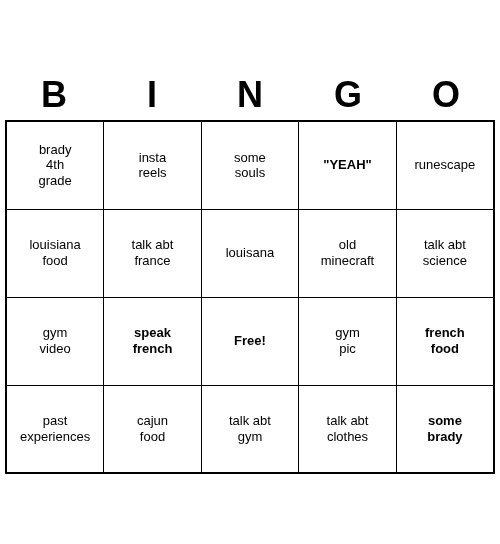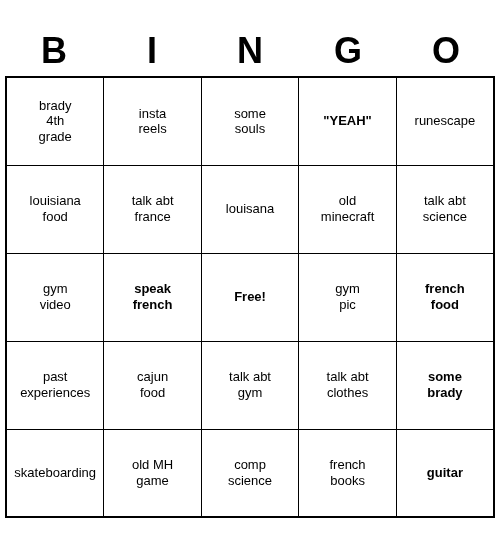--- a/index.html
+++ b/index.html
@@ -94,22 +94,15 @@
           <td class="large-text"><span>gym</span><br><span>pic</span></td>
           <td class="medium-text"><span>french</span><br><span>food</span></td>
         </tr>
         <tr>
           <td class="small-text"><span>past</span><br><span>experiences</span></td>
           <td class="large-text"><span>cajun</span><br><span>food</span></td>
           <td class="small-text"><span>talk abt</span><br><span>gym</span></td>
           <td class="small-text"><span>talk abt</span><br><span>clothes</span></td>
           <td class="medium-text"><span>some</span><br><span>brady</span></td>
         </tr>
-        <tr>
-          <td class="small-text"><span>skateboarding</span></td>
-          <td class="small-text"><span>old MH</span><br><span>game</span></td>
-          <td class="small-text"><span>comp</span><br><span>science</span></td>
-          <td class="small-text"><span>french</span><br><span>books</span></td>
-          <td class="medium-text"><span>guitar</span></td>
-        </tr>
       </tbody>
   </table>
 </div>
 
 </body></html>

